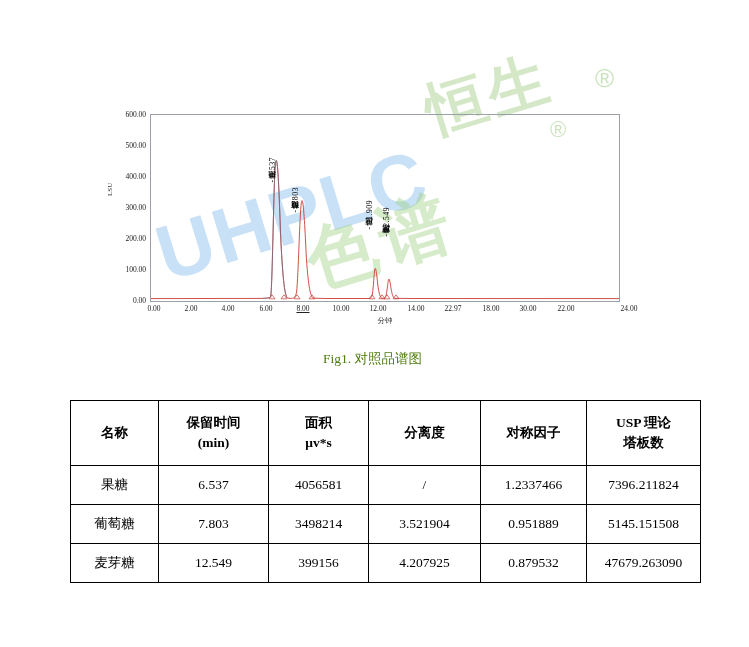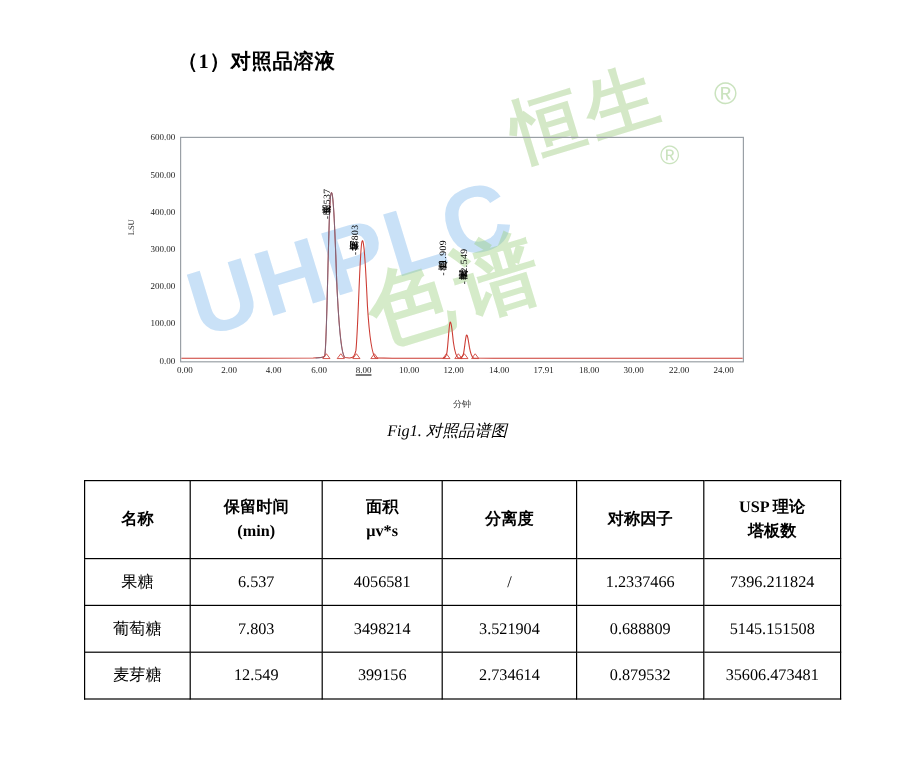--- a/index.html
+++ b/index.html
@@ -89,40 +89,38 @@
     white-space: nowrap;
   }
   .x-axis-title {
     position: absolute;
     left: 50px;
     top: 216px;
     width: 470px;
     text-align: center;
     font-size: 7.5px;
     color: #333;
-    margin-top: 16px;
   }
   .peak-label {
     position: absolute;
     font-size: 8px;
     color: #000;
     writing-mode: vertical-rl;
     transform: rotate(180deg);
     white-space: nowrap;
     letter-spacing: 0.4px;
   }
   .fig-caption {
     position: absolute;
     left: 0;
     top: 250px;
     width: 545px;
     text-align: center;
     font-size: 13.5px;
-    color: #000000;
-    font-style: italic;
+    color: #4d7c0f;
   }
   
   .watermark {
     position: absolute;
     left: 95px;
     top: 55px;
     width: 520px;
     height: 320px;
     pointer-events: none;
     overflow: hidden;
@@ -202,21 +200,20 @@
   .col-2 { width: 100px; }
   .col-3 { width: 112px; }
   .col-4 { width: 106px; }
   .col-5 { width: 114px; }
 </style>
 </head>
 <body>
 
 <div class="page">
 
-  <div class="heading">（1）对照品溶液</div>
 
   <div class="watermark">
     <div class="wm-text wm1">UHPLC</div>
     <div class="wm-text wm2">色谱</div>
     <div class="wm-text wm3">恒生</div>
     <div class="wm-r wm-r1">®</div>
     <div class="wm-r wm-r2">®</div>
   </div>
 
   <div class="chart-wrap">
@@ -292,25 +289,25 @@
 
     <div class="xtick-row">
       <div class="xtick" style="left:4px;">0.00</div>
       <div class="xtick" style="left:41px;">2.00</div>
       <div class="xtick" style="left:78px;">4.00</div>
       <div class="xtick" style="left:116px;">6.00</div>
       <div class="xtick" style="left:153px;text-decoration:underline;">8.00</div>
       <div class="xtick" style="left:191px;text-align:right;">10.00</div>
       <div class="xtick" style="left:228px;">12.00</div>
       <div class="xtick" style="left:266px;">14.00</div>
-      <div class="xtick" style="left:303px;">17.91</div>
+      <div class="xtick" style="left:303px;">22.97</div>
       <div class="xtick" style="left:341px;">18.00</div>
       <div class="xtick" style="left:378px;">30.00</div>
       <div class="xtick" style="left:416px;">22.00</div>
-      <div class="xtick" style="left:453px;">24.00</div>
+      <div class="xtick" style="left:479px;">24.00</div>
     </div>
 
     <div class="x-axis-title">分钟</div>
 
     <div class="fig-caption">Fig1. 对照品谱图</div>
   </div>
 
   <div class="table-wrap">
     <table class="data">
       <colgroup>
@@ -356,28 +353,28 @@
           <td>4056581</td>
           <td>/</td>
           <td>1.2337466</td>
           <td>7396.211824</td>
         </tr>
         <tr>
           <td>葡萄糖</td>
           <td>7.803</td>
           <td>3498214</td>
           <td>3.521904</td>
-          <td>0.688809</td>
+          <td>0.951889</td>
           <td>5145.151508</td>
         </tr>
         <tr>
           <td>麦芽糖</td>
           <td>12.549</td>
           <td>399156</td>
-          <td>2.734614</td>
+          <td>4.207925</td>
           <td>0.879532</td>
-          <td>35606.473481</td>
+          <td>47679.263090</td>
         </tr>
       </tbody>
     </table>
   </div>
 
 </div>
 
 </body></html>

